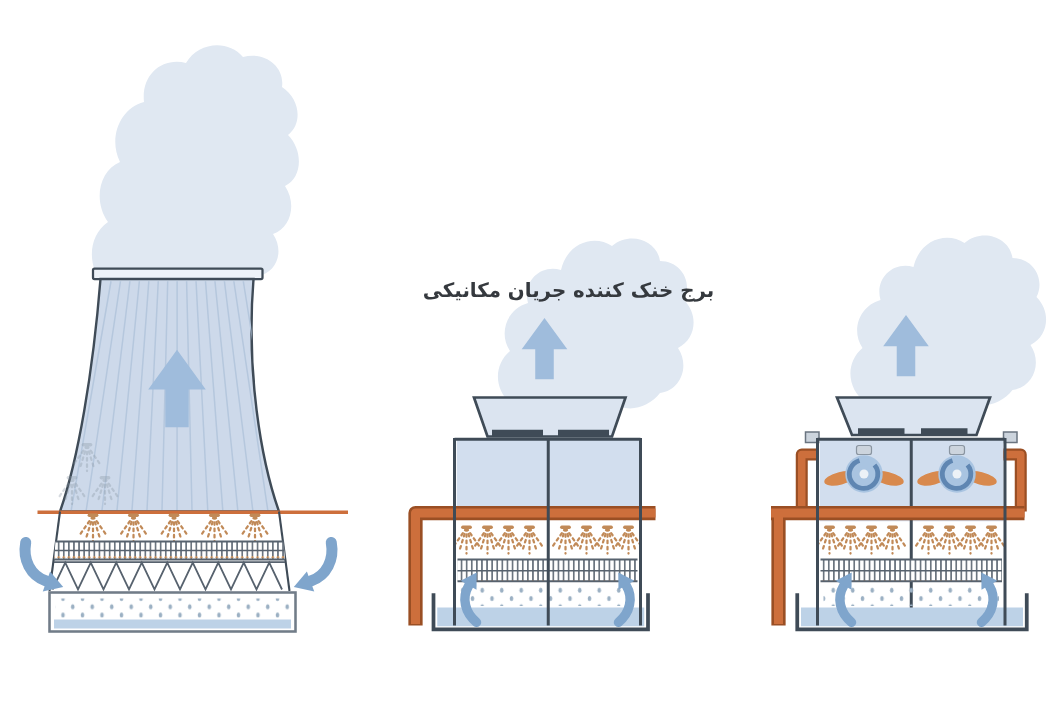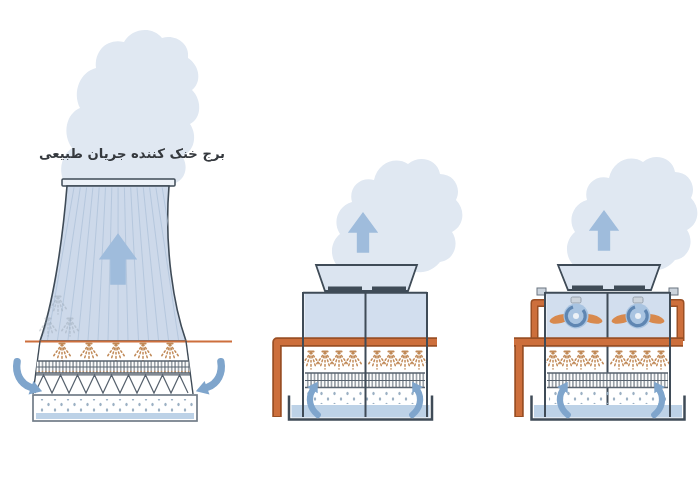--- a/index.html
+++ b/index.html
@@ -214,14 +214,14 @@
       <g style="stroke:var(--outline)" stroke-width="2">
         <line x1="545" y1="292" x2="545" y2="417"></line>
         <line x1="670" y1="292" x2="670" y2="417"></line>
         <line x1="545" y1="292.8" x2="670" y2="292.8"></line>
       </g>
       <use href="#flow-arrow" transform="translate(550,398) scale(0.9) rotate(-40)"></use>
       <use href="#flow-arrow" transform="translate(672,398) scale(-0.9,0.9) rotate(-40)"></use>
     </g>
   </svg>
 
-  <div class="tower-label label-natural" dir="rtl">برج خنک کننده جریان طبیعی</div>
+  <div class="tower-label label-mechanical" dir="rtl">برج خنک کننده جریان مکانیکی</div>
 </div>
 
 </body></html>

